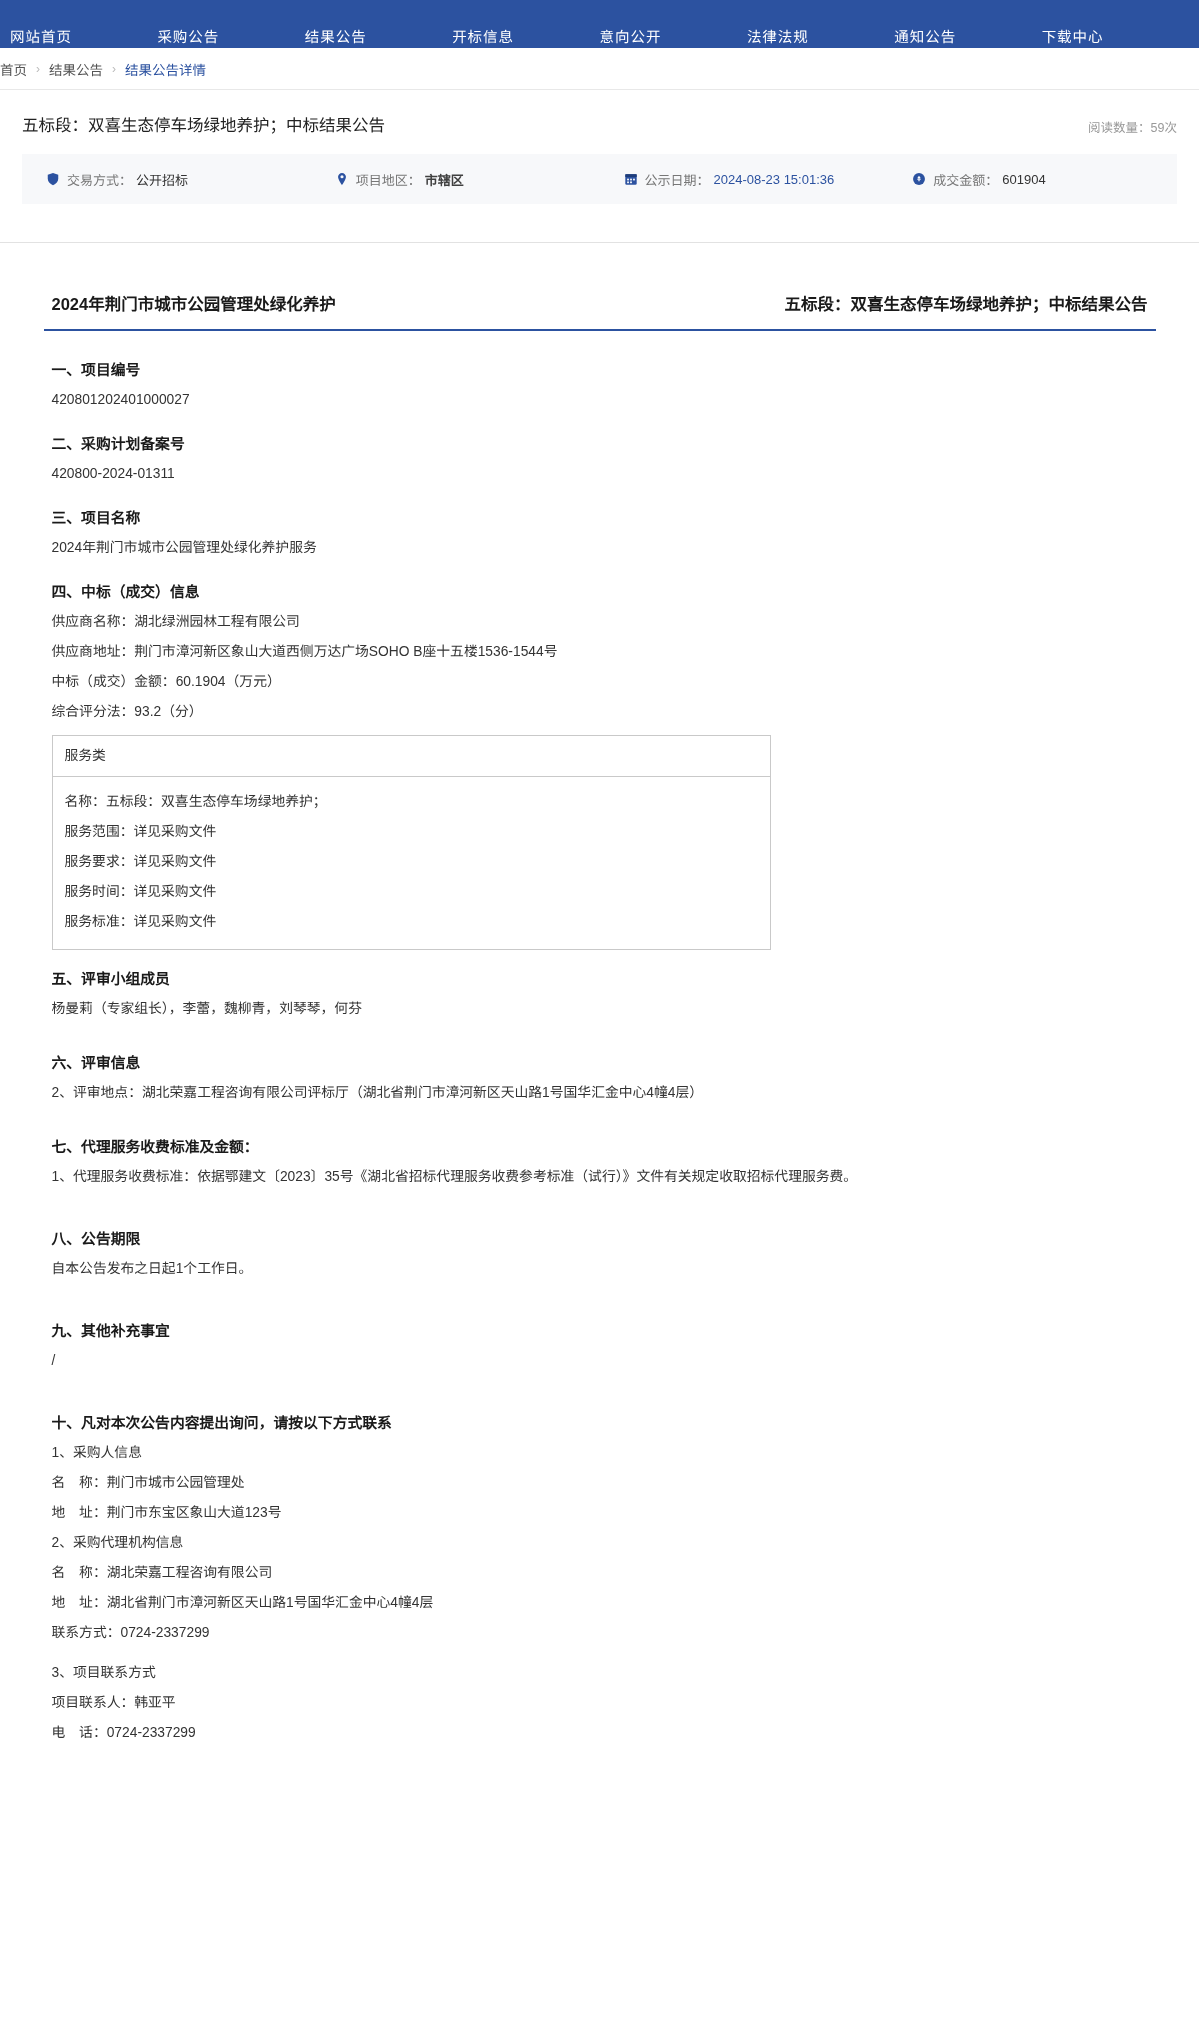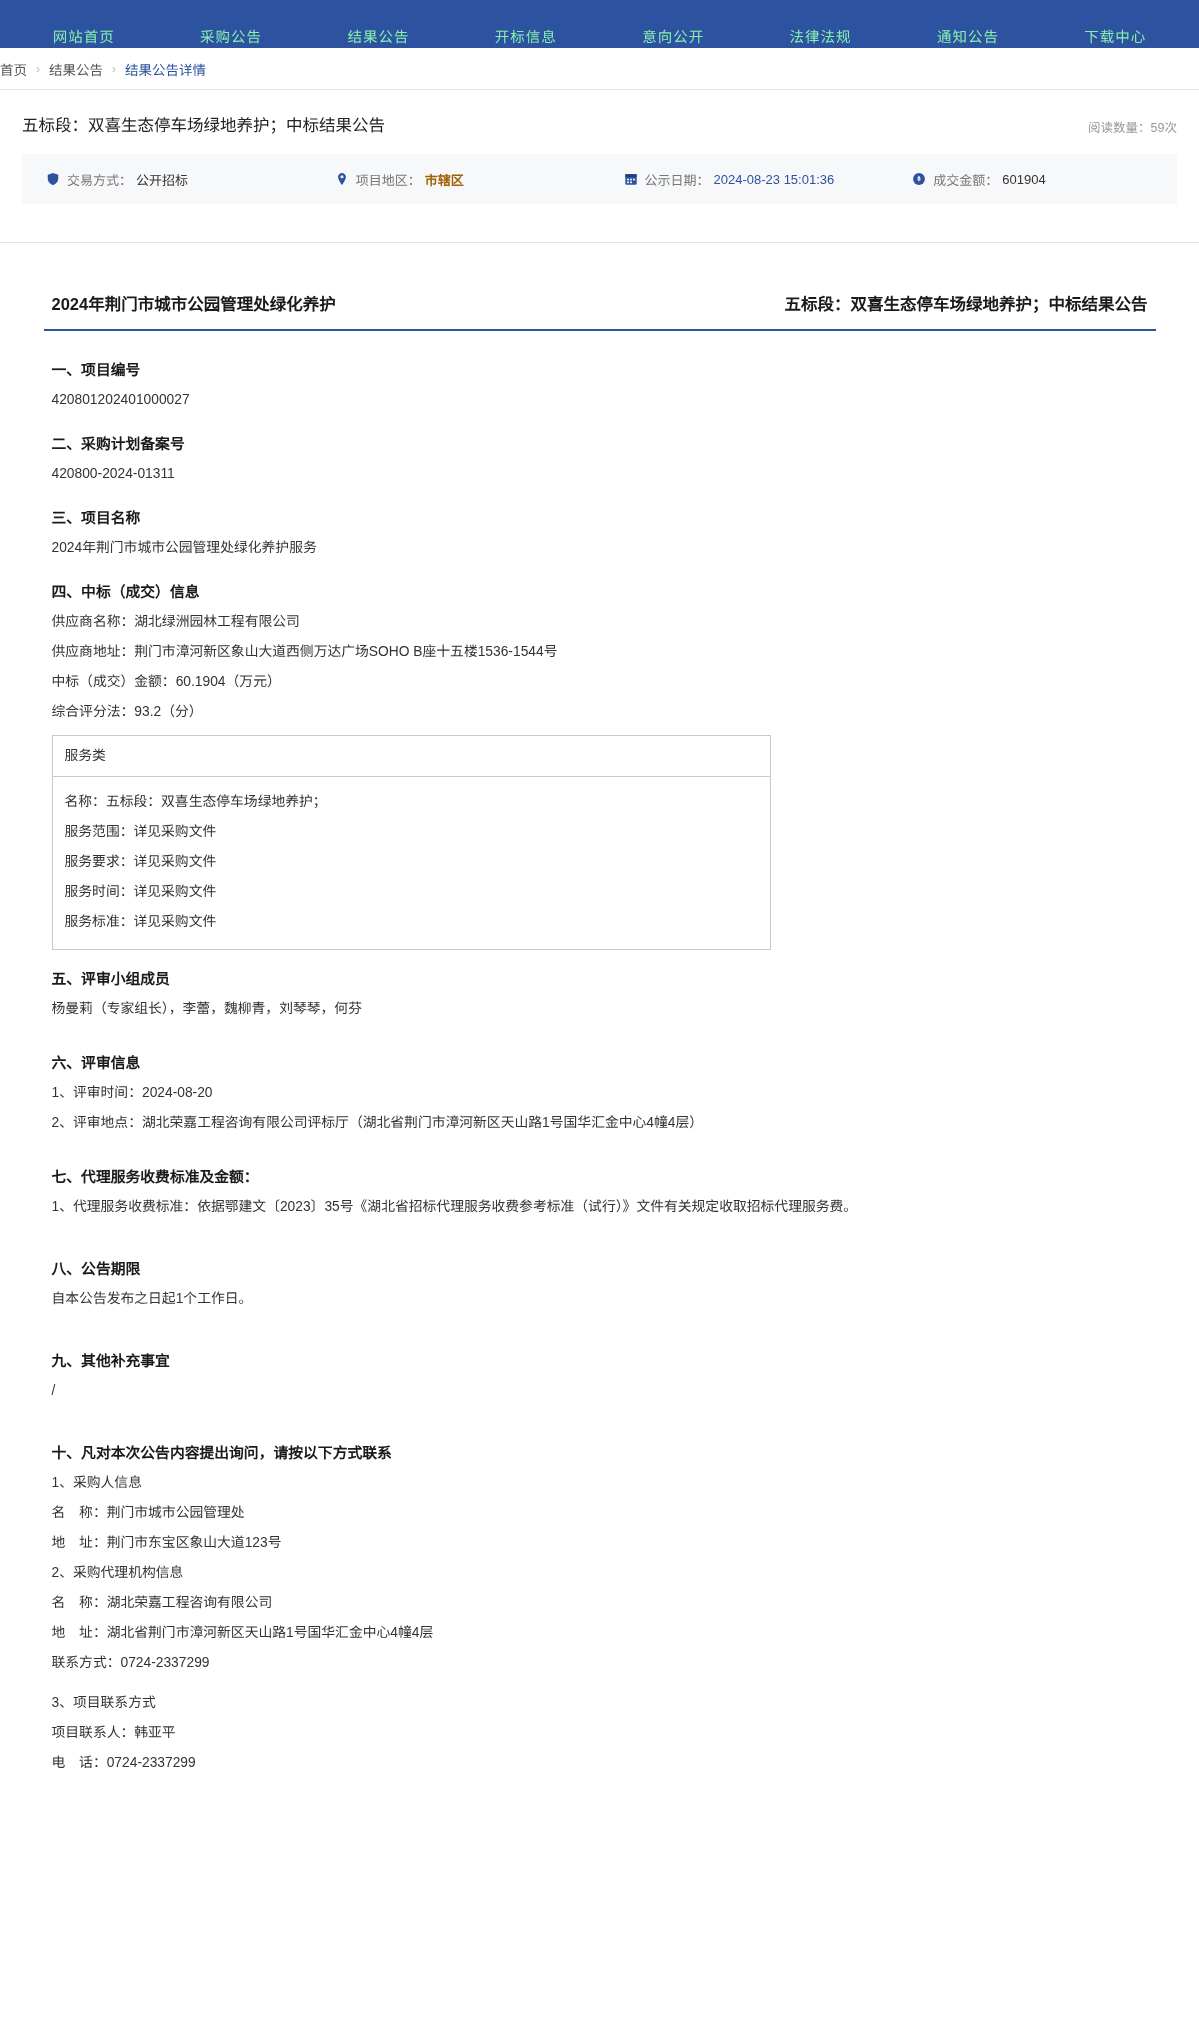--- a/index.html
+++ b/index.html
@@ -18,24 +18,23 @@
 
   
   .topnav {
     background: #2c52a0;
     height: 48px;
     display: flex;
     align-items: center;
     padding: 0 10px;
   }
   .topnav .nav-item {
-    color: #86efac;
+    color: #ffffff;
     font-size: 14.5px;
     flex: 1 1 0;
-    text-align: center;
     line-height: 48px;
     cursor: pointer;
     white-space: nowrap;
     letter-spacing: 1px;
     margin-top: 26px;
   }
 
   
   .breadcrumb {
     height: 42px;
@@ -89,21 +88,21 @@
   }
   .meta-cell {
     display: flex;
     align-items: center;
     flex: 1 1 0;
     padding-left: 24px;
     white-space: nowrap;
   }
   .meta-cell .mlabel { color: #777; }
   .meta-cell .mvalue { color: #333; margin-left: 4px; }
-  .meta-cell .mvalue.bold { font-weight: bold; color: #a16207; text-align: right; }
+  .meta-cell .mvalue.bold { font-weight: bold; color: #404040; text-align: right; }
   .meta-cell .mvalue.blue { color: #2c52a0; }
   .ic {
     display: inline-block;
     width: 14px;
     height: 14px;
     margin-right: 7px;
     flex: none;
   }
   .ic svg { display: block; }
 
@@ -293,21 +292,20 @@
           <div class="row">服务时间：详见采购文件</div>
           <div class="row">服务标准：详见采购文件</div>
         </div>
       </div>
 
       <div class="sec-h">五、评审小组成员</div>
       <div class="p">杨曼莉（专家组长），李蕾，魏柳青，刘琴琴，何芬</div>
 
       <div class="gap-s"></div>
       <div class="sec-h">六、评审信息</div>
-      <div class="p">1、评审时间：2024-08-20</div>
       <div class="p">2、评审地点：湖北荣嘉工程咨询有限公司评标厅（湖北省荆门市漳河新区天山路1号国华汇金中心4幢4层）</div>
 
       <div class="gap-s"></div>
       <div class="sec-h">七、代理服务收费标准及金额：</div>
       <div class="p">1、代理服务收费标准：依据鄂建文〔2023〕35号《湖北省招标代理服务收费参考标准（试行）》文件有关规定收取招标代理服务费。</div>
 
       <div class="gap-m"></div>
       <div class="sec-h">八、公告期限</div>
       <div class="p">自本公告发布之日起1个工作日。</div>
 

